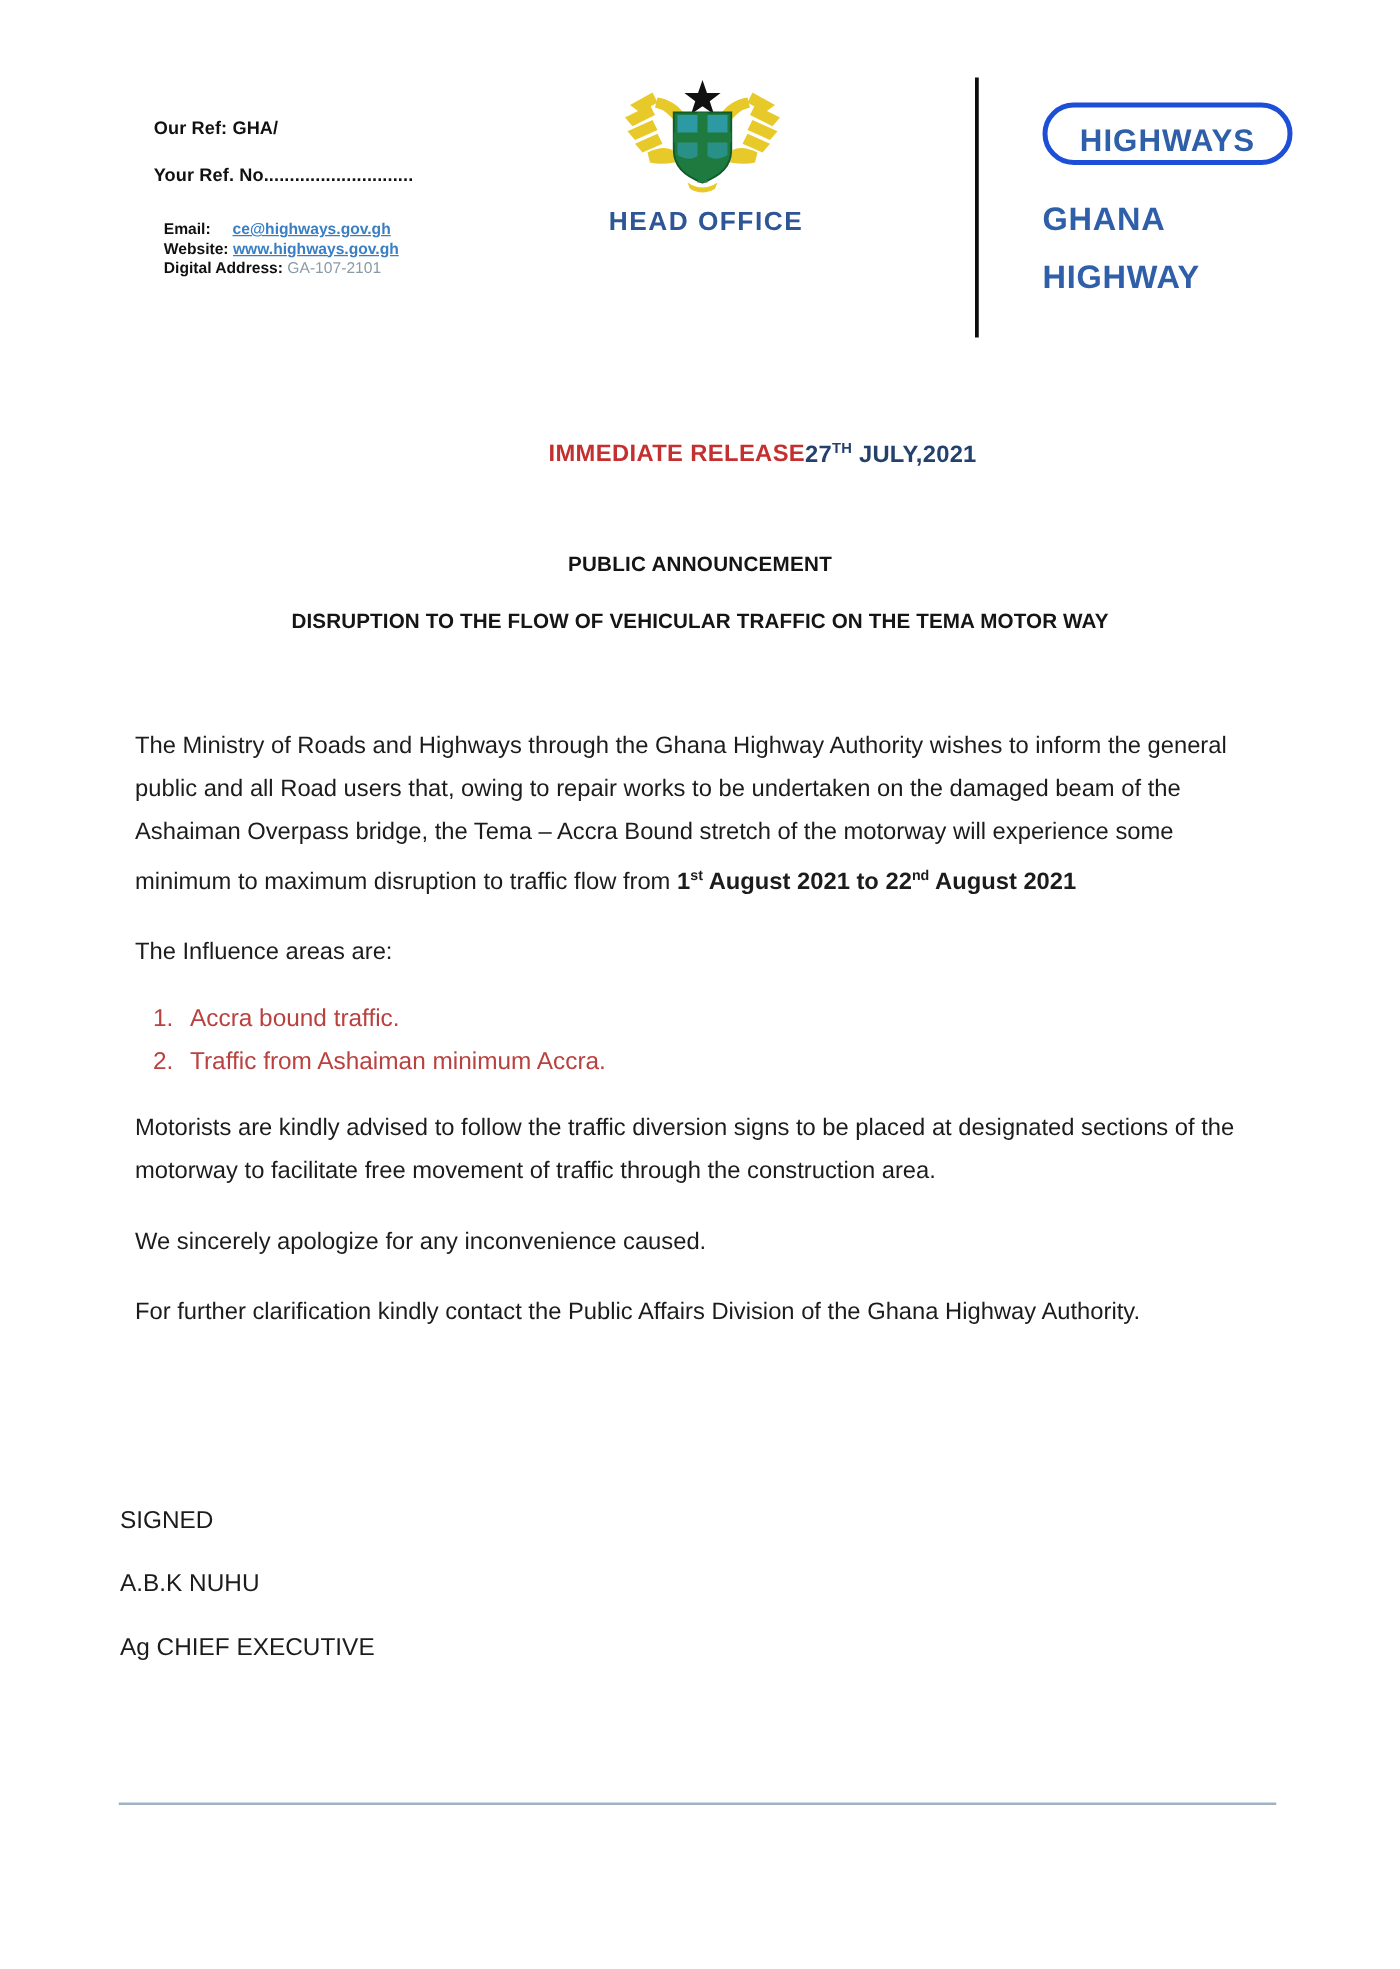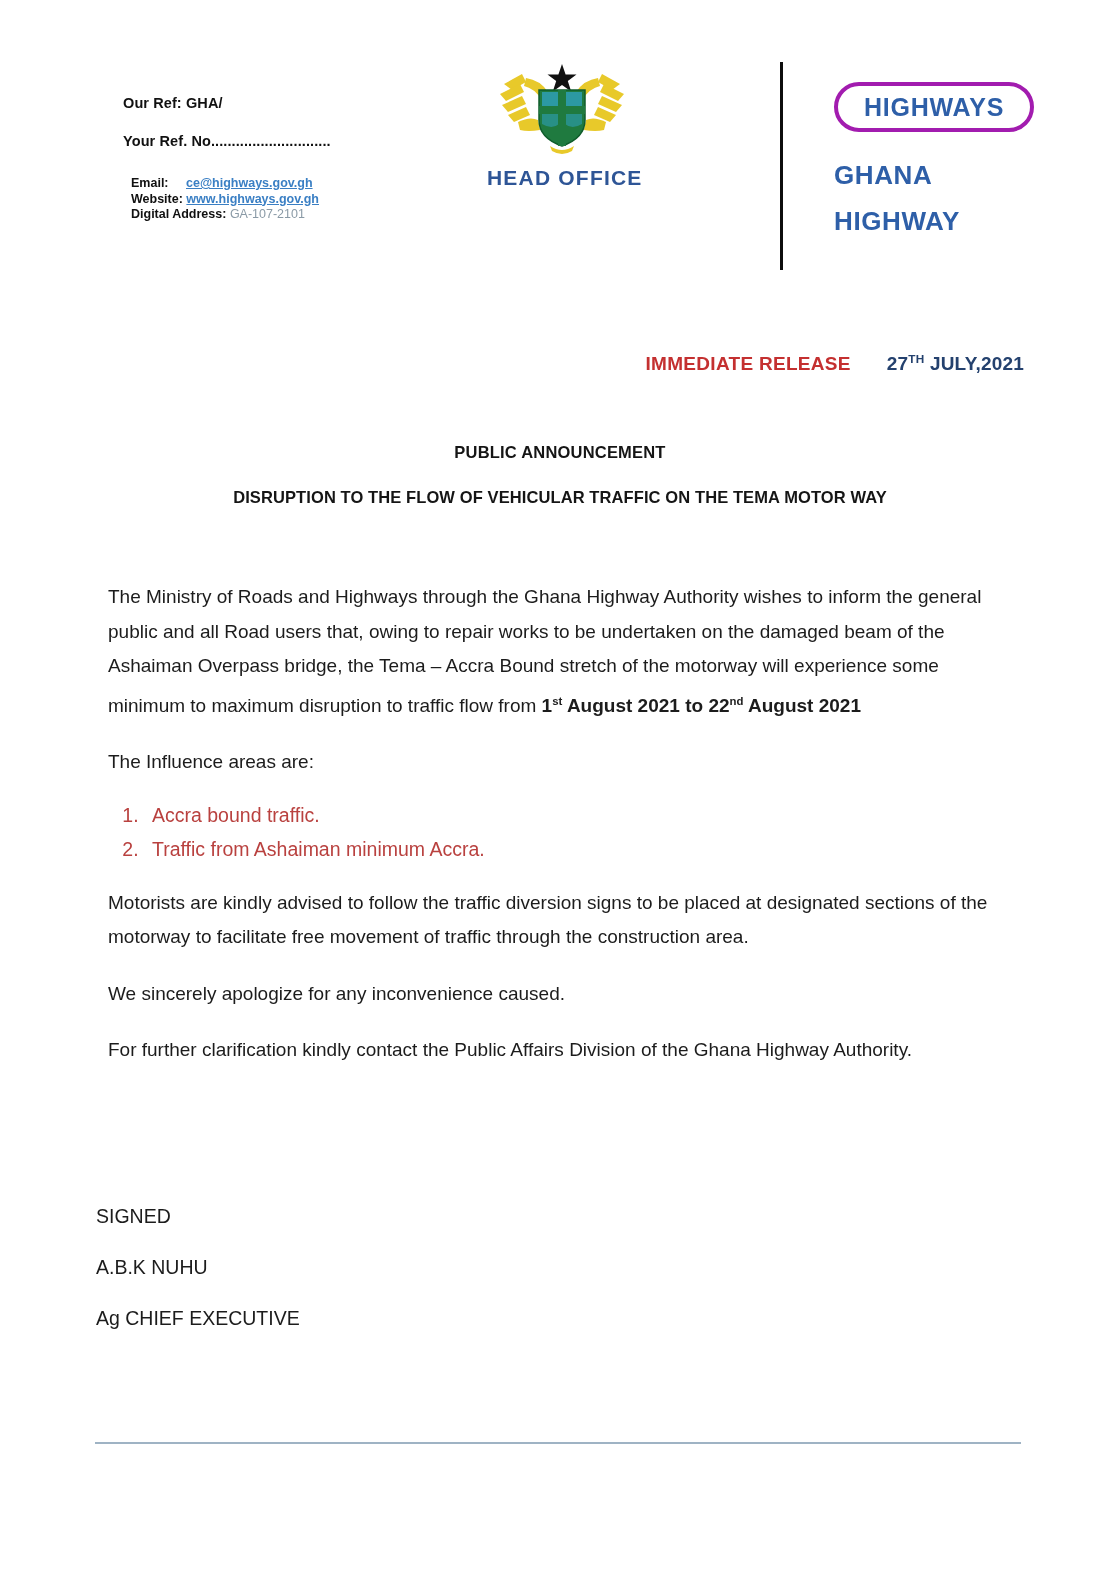--- a/index.html
+++ b/index.html
@@ -98,24 +98,24 @@
 
   .gha-brand {
     position: absolute;
     left: 834px;
     top: 82px;
     width: 260px;
   }
   .pill {
     width: 200px;
     height: 50px;
-    border: 4px solid #a21caf;
+    border: 4px solid #1d4ed8;
     border-radius: 26px;
     display: flex;
-    align-items: center;
+    align-items: flex-end;
     justify-content: center;
     box-sizing: border-box;
   }
   .pill-text {
     font-size: 25px;
     font-weight: bold;
     color: #2e5fa8;
     letter-spacing: 0.8px;
   }
   .brand-line {
@@ -128,23 +128,22 @@
   }
   .brand-line.first { margin-top: 28px; }
 
   
   .release-row {
     position: absolute;
     left: 96px;
     top: 352px;
     width: 928px;
     display: flex;
-    justify-content: flex-end;
+    justify-content: center;
     align-items: baseline;
-    gap: 36px;
   }
   .immediate-release {
     font-size: 19px;
     font-weight: bold;
     color: #c43030;
     letter-spacing: 0.3px;
     margin-left: 100px;
   }
   .release-date {
     font-size: 19px;

